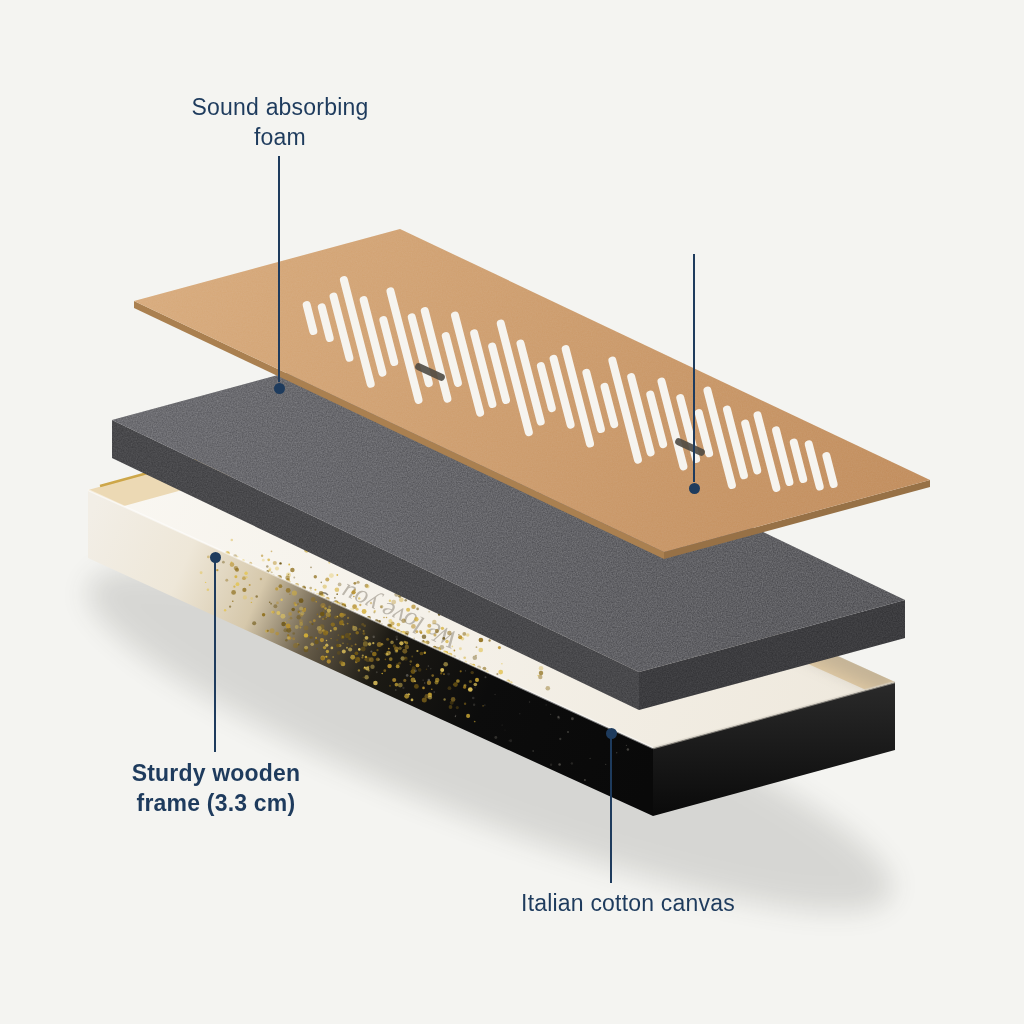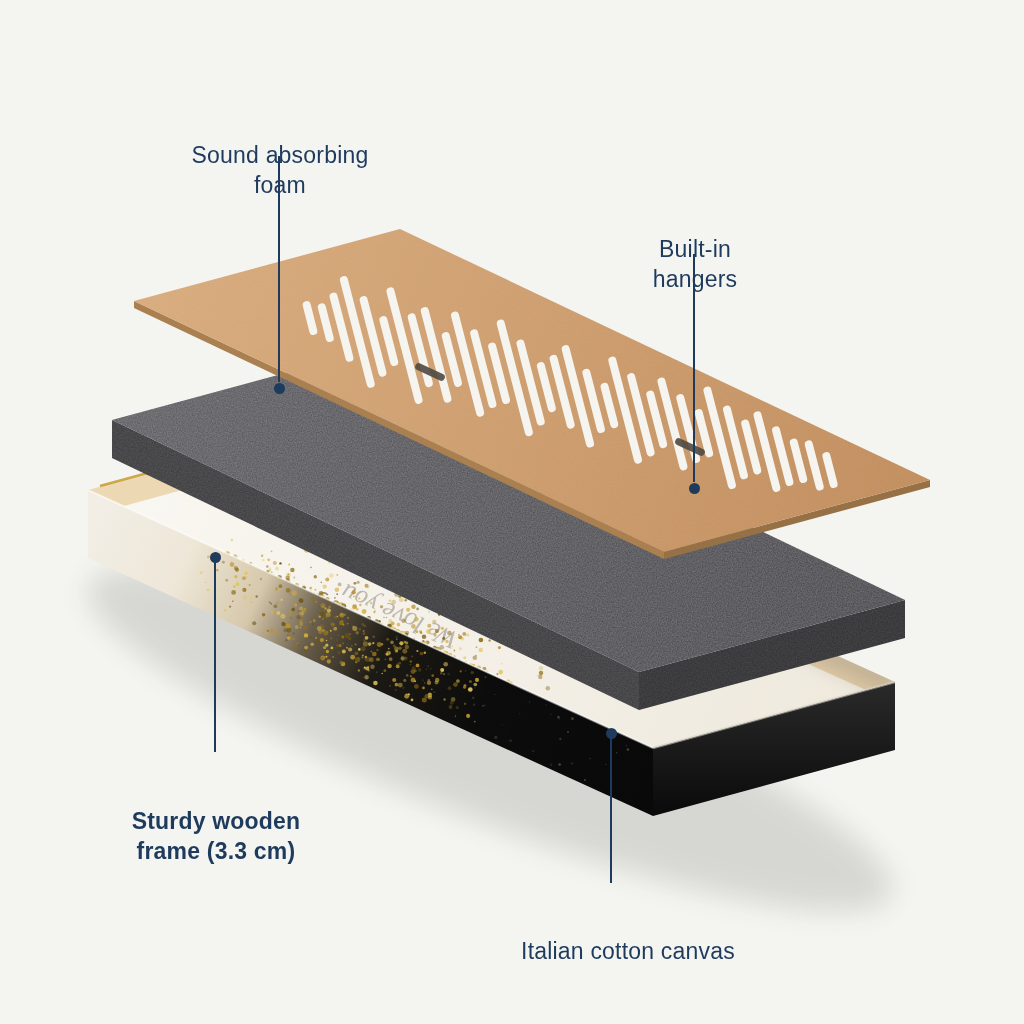--- a/index.html
+++ b/index.html
@@ -11,21 +11,20 @@
   }
   #stage{position:absolute;inset:0;width:1024px;height:1024px;}
   #scene{position:absolute;left:0;top:0;}
   .callout-text{
     position:absolute;
     transform:translateX(-50%);
     font:400 23px/1.32 "Liberation Sans",sans-serif;
     letter-spacing:.2px;
     color:var(--accent,#1e3b5d);
     text-align:center;
-    margin-top:48px;
   }
   .leader{
     position:absolute;width:2px;
     background:var(--accent,#1e3b5d);
   }
   .dot{
     position:absolute;width:11px;height:11px;border-radius:50%;
     background:var(--accent,#1e3b5d);
   }
 </style>
@@ -762,21 +761,20 @@
 
     <rect x="-16" y="-3.5" width="32" height="7" rx="3.5" transform="translate(430 372) rotate(25)" fill="#4f4a42" opacity="0.9"></rect>
     <rect x="-16" y="-3.5" width="32" height="7" rx="3.5" transform="translate(690 447) rotate(25)" fill="#4f4a42" opacity="0.9"></rect>
   </g>
 </svg>
 
 <div class="callout-text" style="left:280px;top:92px;width:210px;">Sound absorbing foam</div>
 <div class="leader" style="left:278px;top:156px;height:226px;"></div>
 <div class="dot" style="left:274px;top:383px;"></div>
 
-<div class="callout-text" style="left:695px;top:186px;width:120px;">Built-in hangers</div>
 <div class="leader" style="left:693px;top:254px;height:228px;"></div>
 <div class="dot" style="left:689px;top:483px;"></div>
 
 <div class="callout-text" style="left:216px;top:758px;width:190px;font-weight:bold;">Sturdy wooden frame (3.3 cm)</div>
 <div class="leader" style="left:214px;top:562px;height:190px;"></div>
 <div class="dot" style="left:210px;top:552px;"></div>
 
 <div class="callout-text" style="left:628px;top:888px;width:280px;">Italian cotton canvas</div>
 <div class="leader" style="left:610px;top:737px;height:146px;"></div>
 <div class="dot" style="left:606px;top:728px;"></div>

